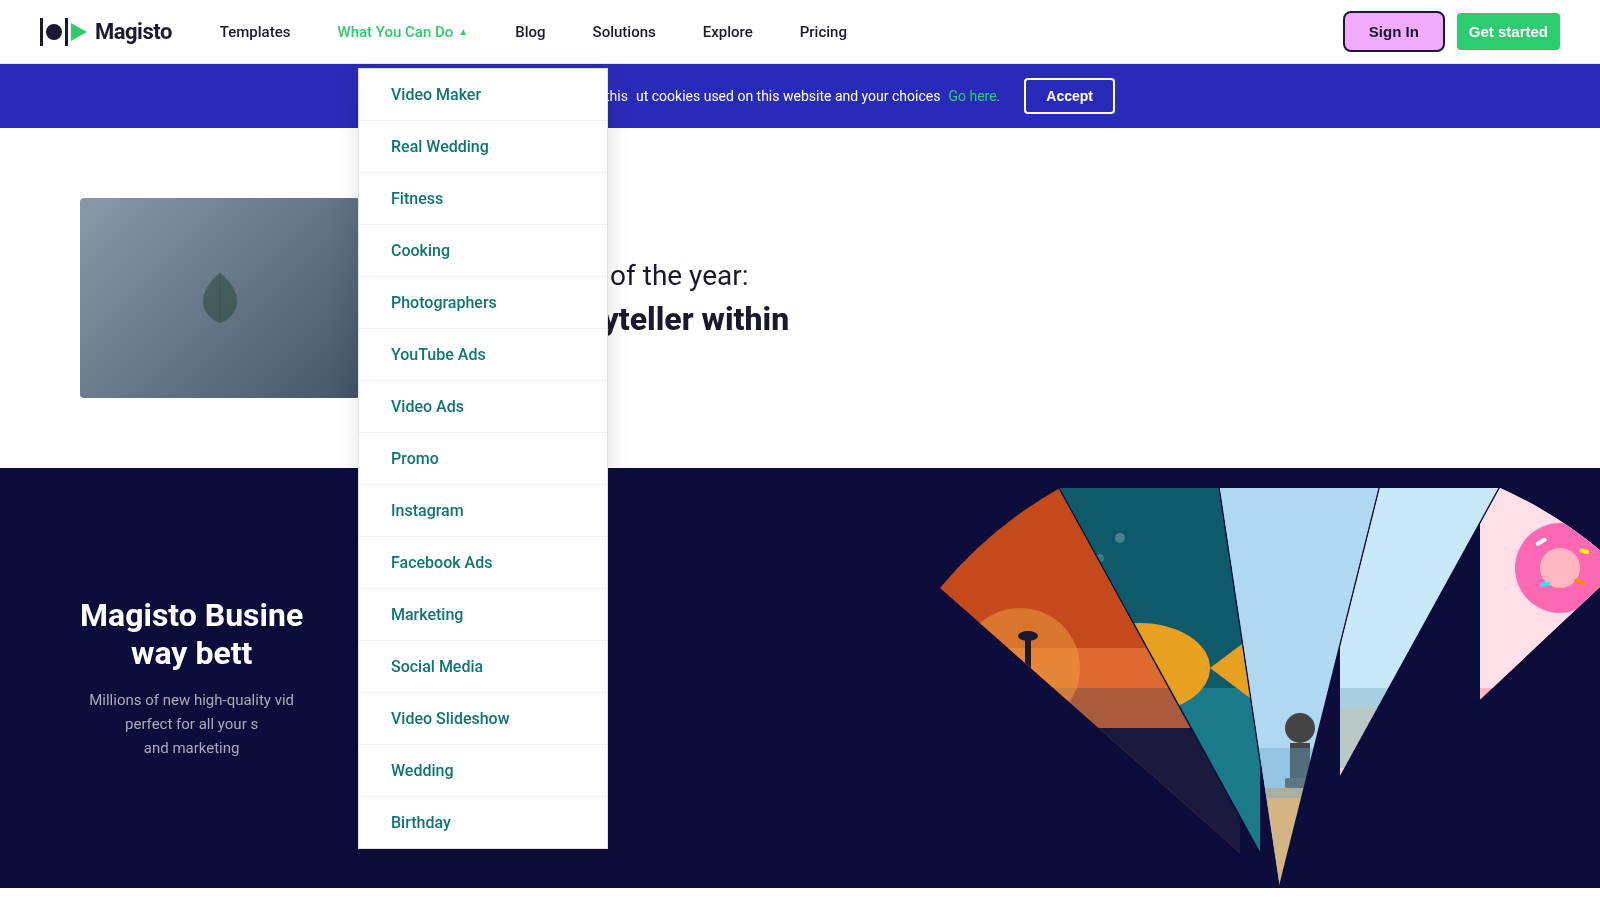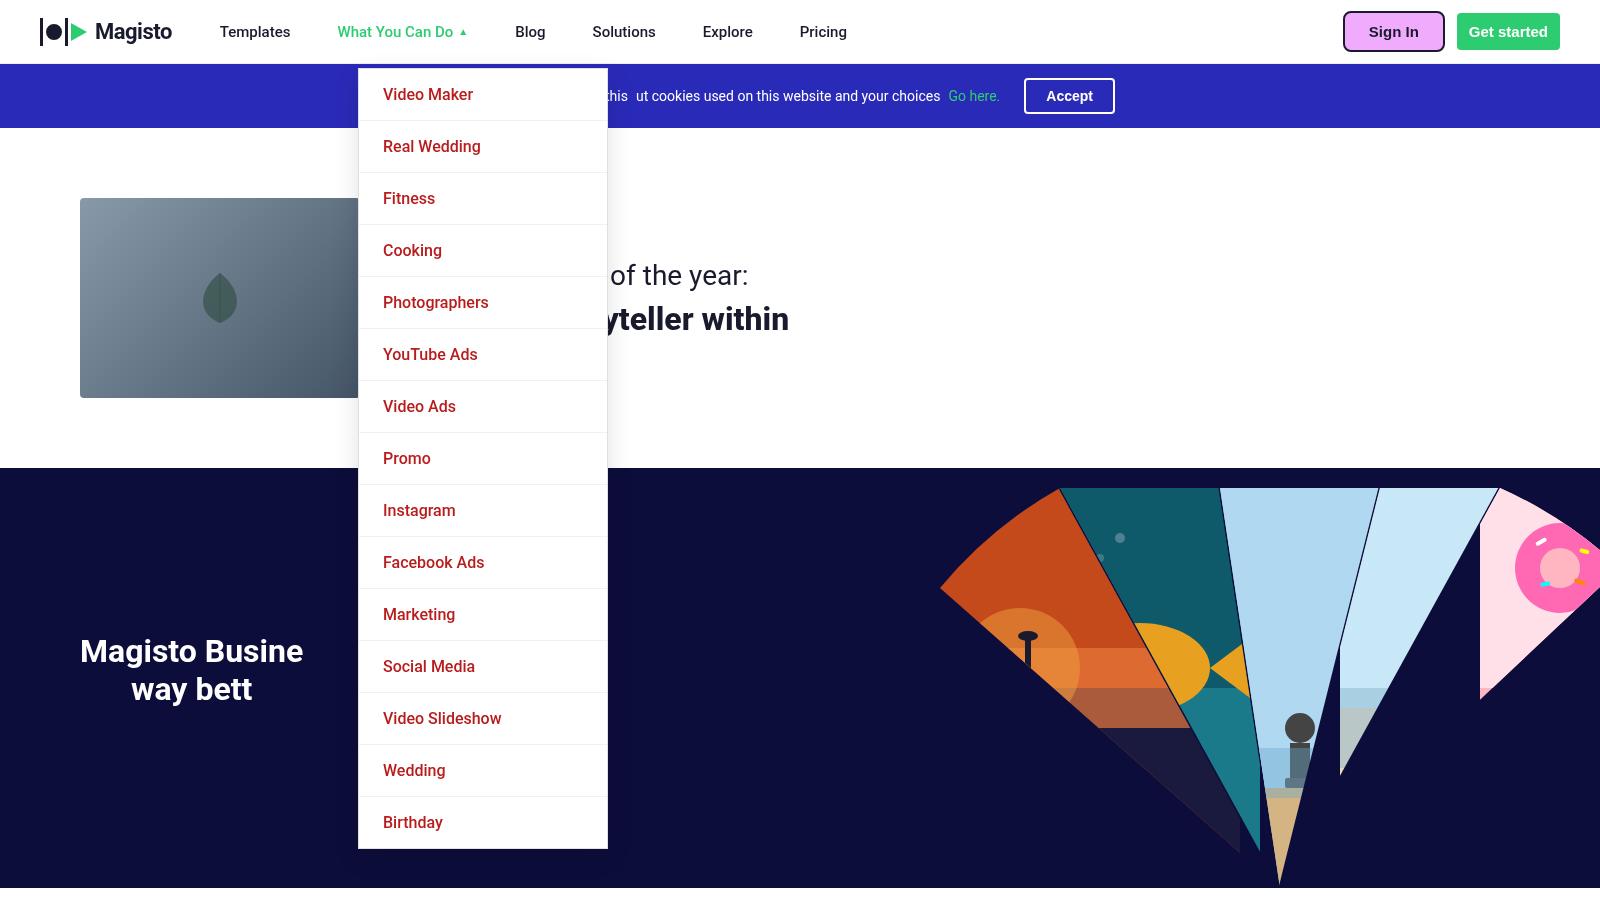--- a/index.html
+++ b/index.html
@@ -196,24 +196,24 @@
       top: 68px;
       left: 358px;
       background: #fff;
       border: 1px solid #e0e0e0;
       box-shadow: 0 8px 24px rgba(0,0,0,0.12);
       min-width: 250px;
       z-index: 200;
     }
     .dropdown-item {
       display: block;
-      padding: 16px 24px;
+      padding: 16px 32px;
       font-size: 16px;
       font-weight: 500;
-      color: #b91c1c;
+      color: #0f766e;
       cursor: pointer;
       border-bottom: 1px solid #f0f0f0;
       background: #fff;
     }
     .dropdown-item:last-child {
       border-bottom: none;
     }
 
     
     .fan-mosaic {
@@ -311,20 +311,25 @@
     <p class="hero-subtitle">App trend of the year:</p>
     <h1 class="hero-title">The storyteller within</h1>
   </div>
 </section>
 
 <section class="bottom-section">
   <div class="bottom-text">
     <h2 class="bottom-title">
       Magisto Busine<br>way bett
     </h2>
+    <p class="bottom-subtitle">
+      Millions of new high-quality vid<br>
+      perfect for all your s<br>
+      and marketing
+    </p>
   </div>
 
   <div class="fan-mosaic">
     <svg viewBox="0 0 680 400" xmlns="http://www.w3.org/2000/svg">
       <defs>
         <clipPath id="fan-clip">
           <path d="M340 400 L0 0 A400 400 0 0 1 680 0 Z"></path>
         </clipPath>
 
         <clipPath id="seg1">

